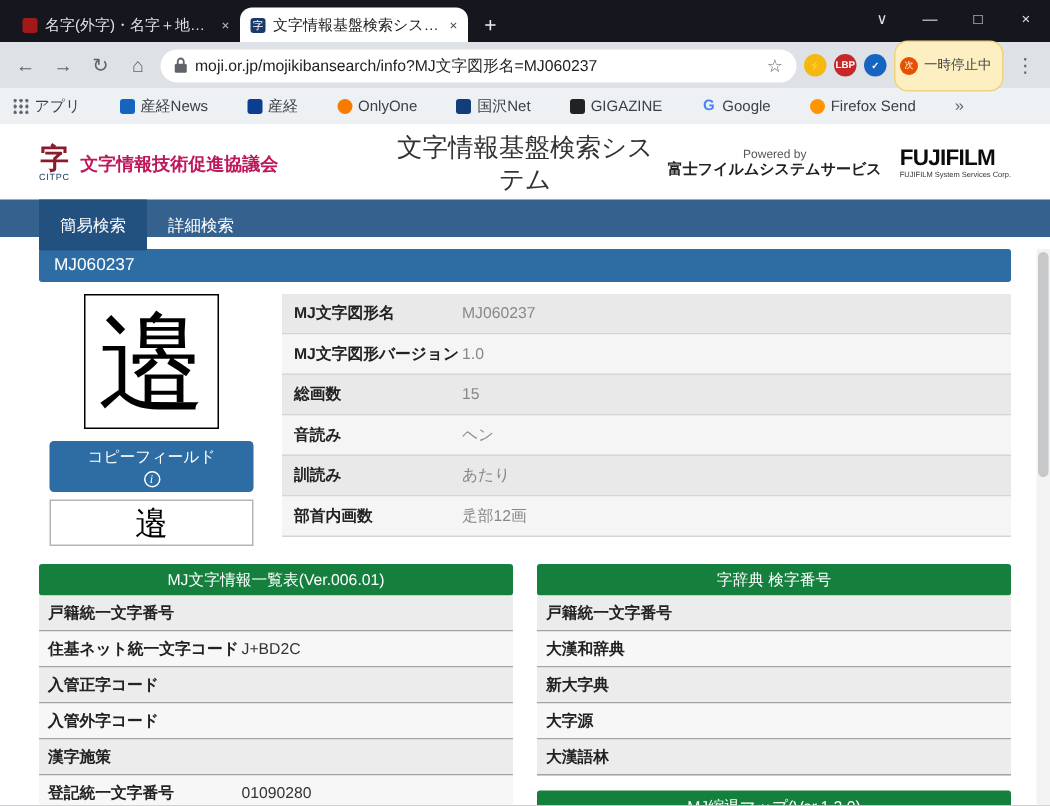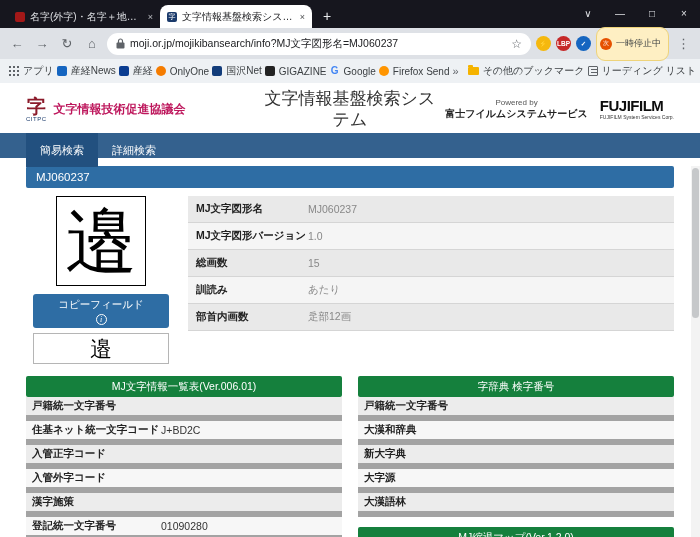--- a/index.html
+++ b/index.html
@@ -27,21 +27,21 @@
   .star-icon { color:#5f6368; font-size:12px; }
   .ext-icon { width:15px; height:15px; border-radius:50%; color:#fff; font-size:6.5px; font-weight:bold; display:flex; align-items:center; justify-content:center; flex:none; }
   .ext-bolt { background:#f5b80e; color:#6b4e00; }
   .ext-lbp { background:#c62828; }
   .ext-check { background:#1565c0; }
   .pause-pill { height:34px; background:#feefc3; border:1px solid #eed37a; border-radius:9px; display:flex; align-items:center; gap:4px; padding:0 7px 0 3px; flex:none; }
   .pause-dot { width:12px; height:12px; border-radius:50%; background:#e65100; color:#fff; font-size:6px; display:flex; align-items:center; justify-content:center; }
   .pause-text { font-size:9px; color:#3c4043; white-space:nowrap; }
   .menu-dots { color:#5f6368; font-size:13px; padding:0 3px; }
 
-  .bookmarksbar { height:24px; background:#eef1f4; display:flex; align-items:center; padding:0 9px; gap:3px; font-size:10px; color:#3c4043; }
+  .bookmarksbar { height:24px; background:#eef1f4; display:flex; align-items:center; padding:0 9px; gap:26px; font-size:10px; color:#3c4043; }
   .bm { display:flex; align-items:center; gap:4px; white-space:nowrap; }
   .grid-icon { width:10px; height:10px; background-image:radial-gradient(#5f6368 1px, transparent 1.3px); background-size:4px 4px; background-position:-1px -1px; }
   .bfav { width:10px; height:10px; border-radius:2px; flex:none; }
   .bf0 { background:#1565c0; } .bf1 { background:#0b3d91; }
   .bf2 { background:#f57c00; border-radius:50%; } .bf3 { background:#123c7a; }
   .bf4 { background:#222; }
   .bf-g { width:10px; color:#4285f4; font-weight:bold; font-size:10px; line-height:10px; text-align:center; }
   .bf6 { background:#ff9500; border-radius:50%; }
   .overflow-chev { color:#5f6368; font-size:11px; }
   .bm-spacer { flex:1; }
@@ -86,21 +86,21 @@
   .info-table { flex:1; }
   .itr { display:flex; align-items:center; height:27px; border-bottom:1px solid #d5d5d5; font-size:10.5px; }
   .itr:nth-child(odd) { background:#e9e9e9; }
   .itr:nth-child(even) { background:#f5f5f5; }
   .itr .lbl { width:120px; flex:none; font-weight:bold; color:#222; padding-left:8px; }
   .itr .val { color:#888; }
 
   .panels { display:flex; gap:16px; margin-top:12px; }
   .panel { flex:1; min-width:0; }
   .panel-header { height:21px; background:#15803d; border-radius:2px; color:#fff; font-size:10.5px; display:flex; align-items:center; justify-content:center; }
-  .prow { display:flex; align-items:center; height:24px; border-bottom:6px solid #a3a3a3; font-size:10.5px; }
+  .prow { display:flex; align-items:center; height:24px; border-bottom:1px solid #a3a3a3; font-size:10.5px; }
   .panel-body .prow:nth-child(odd) { background:#ececec; }
   .panel-body .prow:nth-child(even) { background:#f7f7f7; }
   .prow .lbl { width:135px; flex:none; font-weight:bold; color:#222; padding-left:6px; }
   .prow .val { color:#333; }
   .partial-header { margin-top:10px; }
 
   .scrollbar { position:absolute; top:83px; right:0; width:9px; height:454px; background:#f3f3f3; }
   .scroll-thumb { position:absolute; top:2px; left:1px; width:7px; height:150px; background:#c6c8ca; border-radius:4px; }
 
   .lock-svg { flex:none; }
@@ -251,20 +251,24 @@
           </div>
           <div class="itr">
             <span class="lbl">MJ文字図形バージョン</span>
             <span class="val">1.0</span>
           </div>
           <div class="itr">
             <span class="lbl">総画数</span>
             <span class="val">15</span>
           </div>
           <div class="itr">
+            <span class="lbl">音読み</span>
+            <span class="val">ヘン</span>
+          </div>
+          <div class="itr">
             <span class="lbl">訓読み</span>
             <span class="val">あたり</span>
           </div>
           <div class="itr">
             <span class="lbl">部首内画数</span>
             <span class="val">辵部12画</span>
           </div>
         </div>
       </div>
 

